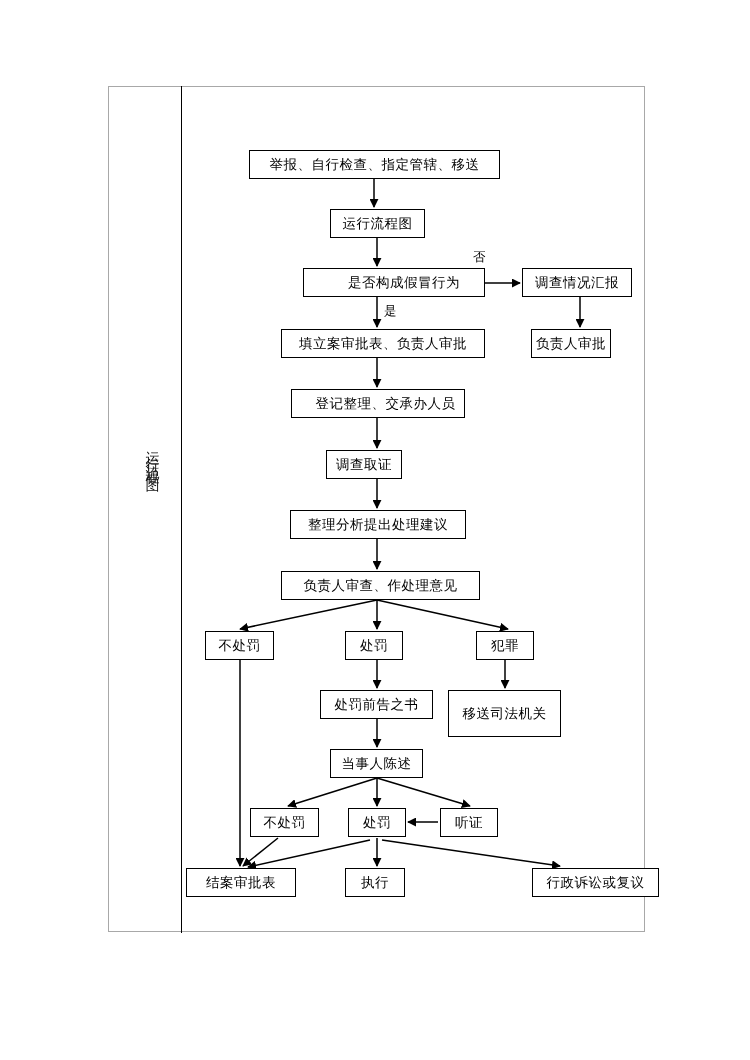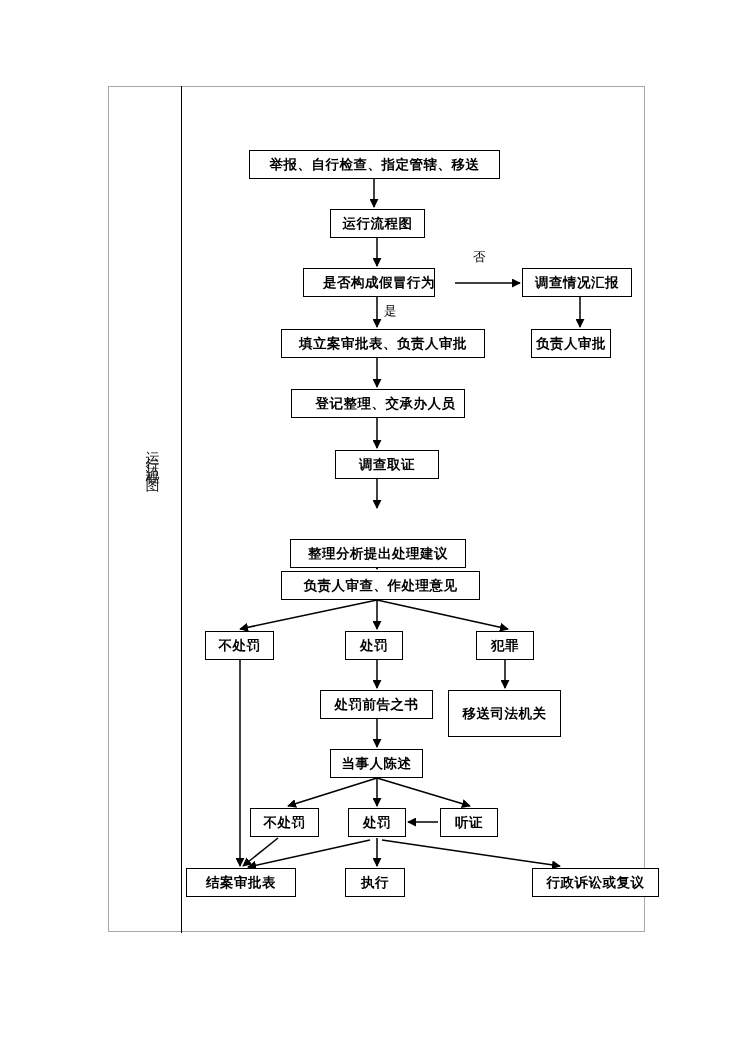--- a/index.html
+++ b/index.html
@@ -67,21 +67,20 @@
     border: 1.4px solid #000;
     background: #ffffff;
     display: flex;
     align-items: center;
     justify-content: center;
     font-size: 13.5px;
     color: #000;
     letter-spacing: 0.5px;
     white-space: nowrap;
     z-index: 3;
-    font-weight: bold;
   }
   .edge-label {
     position: absolute;
     font-size: 12.5px;
     color: #000;
     z-index: 4;
     background: transparent;
   }
 </style>
 </head>
@@ -149,33 +148,33 @@
       <path d="M 377,838 L 377,866"></path>
 
       <path d="M 382,840 L 560,866"></path>
     </g>
   </svg>
 
   <div class="node" style="left:249px; top:150px; width:251px; height:29px;">举报、自行检查、指定管辖、移送</div>
 
   <div class="node" style="left:330px; top:209px; width:95px; height:29px;">运行流程图</div>
 
-  <div class="node" style="left:303px; top:268px; width:132px; height:29px;padding-left:20px;">是否构成假冒行为</div>
+  <div class="node" style="left:303px; top:268px; width:182px; height:29px;padding-left:20px;">是否构成假冒行为</div>
 
   <div class="node" style="left:522px; top:268px; width:110px; height:29px;">调查情况汇报</div>
 
   <div class="node" style="left:531px; top:329px; width:80px; height:29px;">负责人审批</div>
 
   <div class="node" style="left:281px; top:329px; width:204px; height:29px;">填立案审批表、负责人审批</div>
 
   <div class="node" style="left:291px; top:389px; width:174px; height:29px;padding-left:15px;">登记整理、交承办人员</div>
 
-  <div class="node" style="left:335px; top:450px; width:104px; height:29px;">调查取证</div>
-
-  <div class="node" style="left:290px; top:510px; width:176px; height:29px;margin-top:29px;">整理分析提出处理建议</div>
+  <div class="node" style="left:326px; top:450px; width:76px; height:29px;">调查取证</div>
+
+  <div class="node" style="left:290px; top:510px; width:176px; height:29px;">整理分析提出处理建议</div>
 
   <div class="node" style="left:281px; top:571px; width:199px; height:29px;">负责人审查、作处理意见</div>
 
   <div class="node" style="left:205px; top:631px; width:69px; height:29px;">不处罚</div>
 
   <div class="node" style="left:345px; top:631px; width:58px; height:29px;">处罚</div>
 
   <div class="node" style="left:476px; top:631px; width:58px; height:29px;">犯罪</div>
 
   <div class="node" style="left:320px; top:690px; width:113px; height:29px;">处罚前告之书</div>

